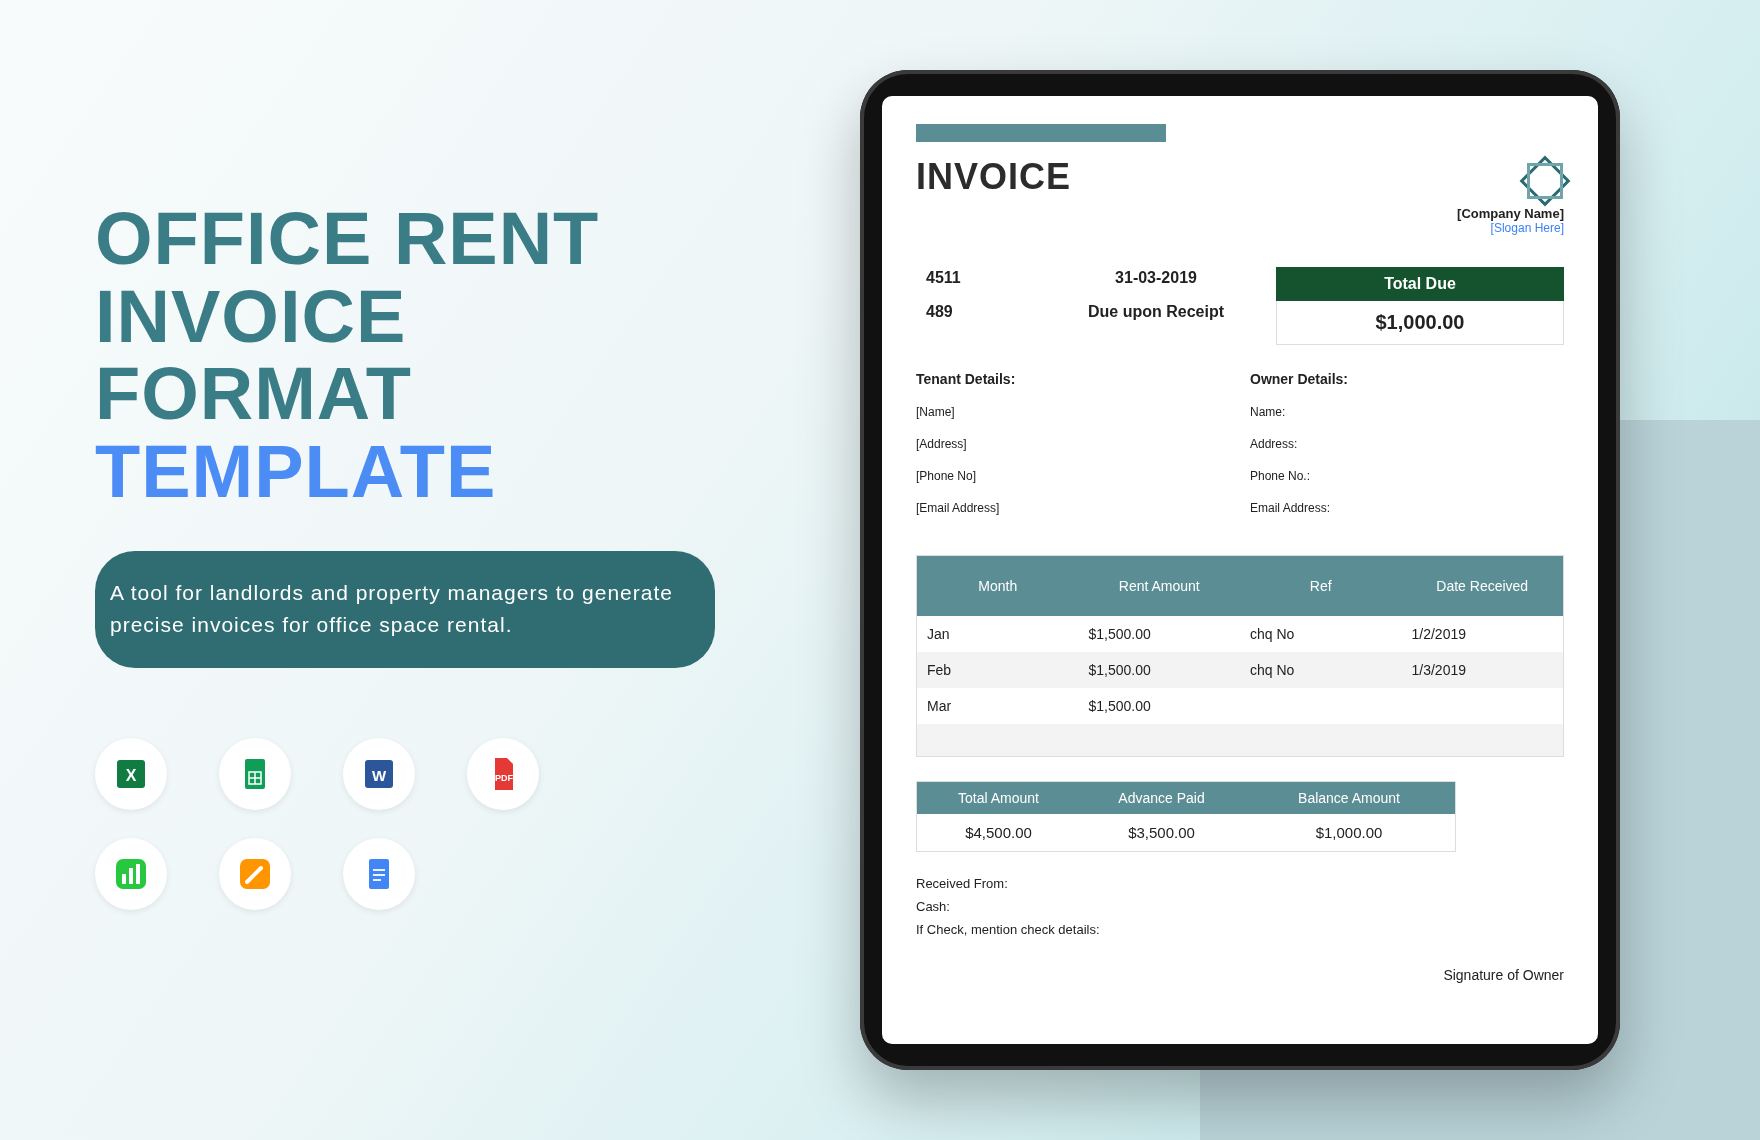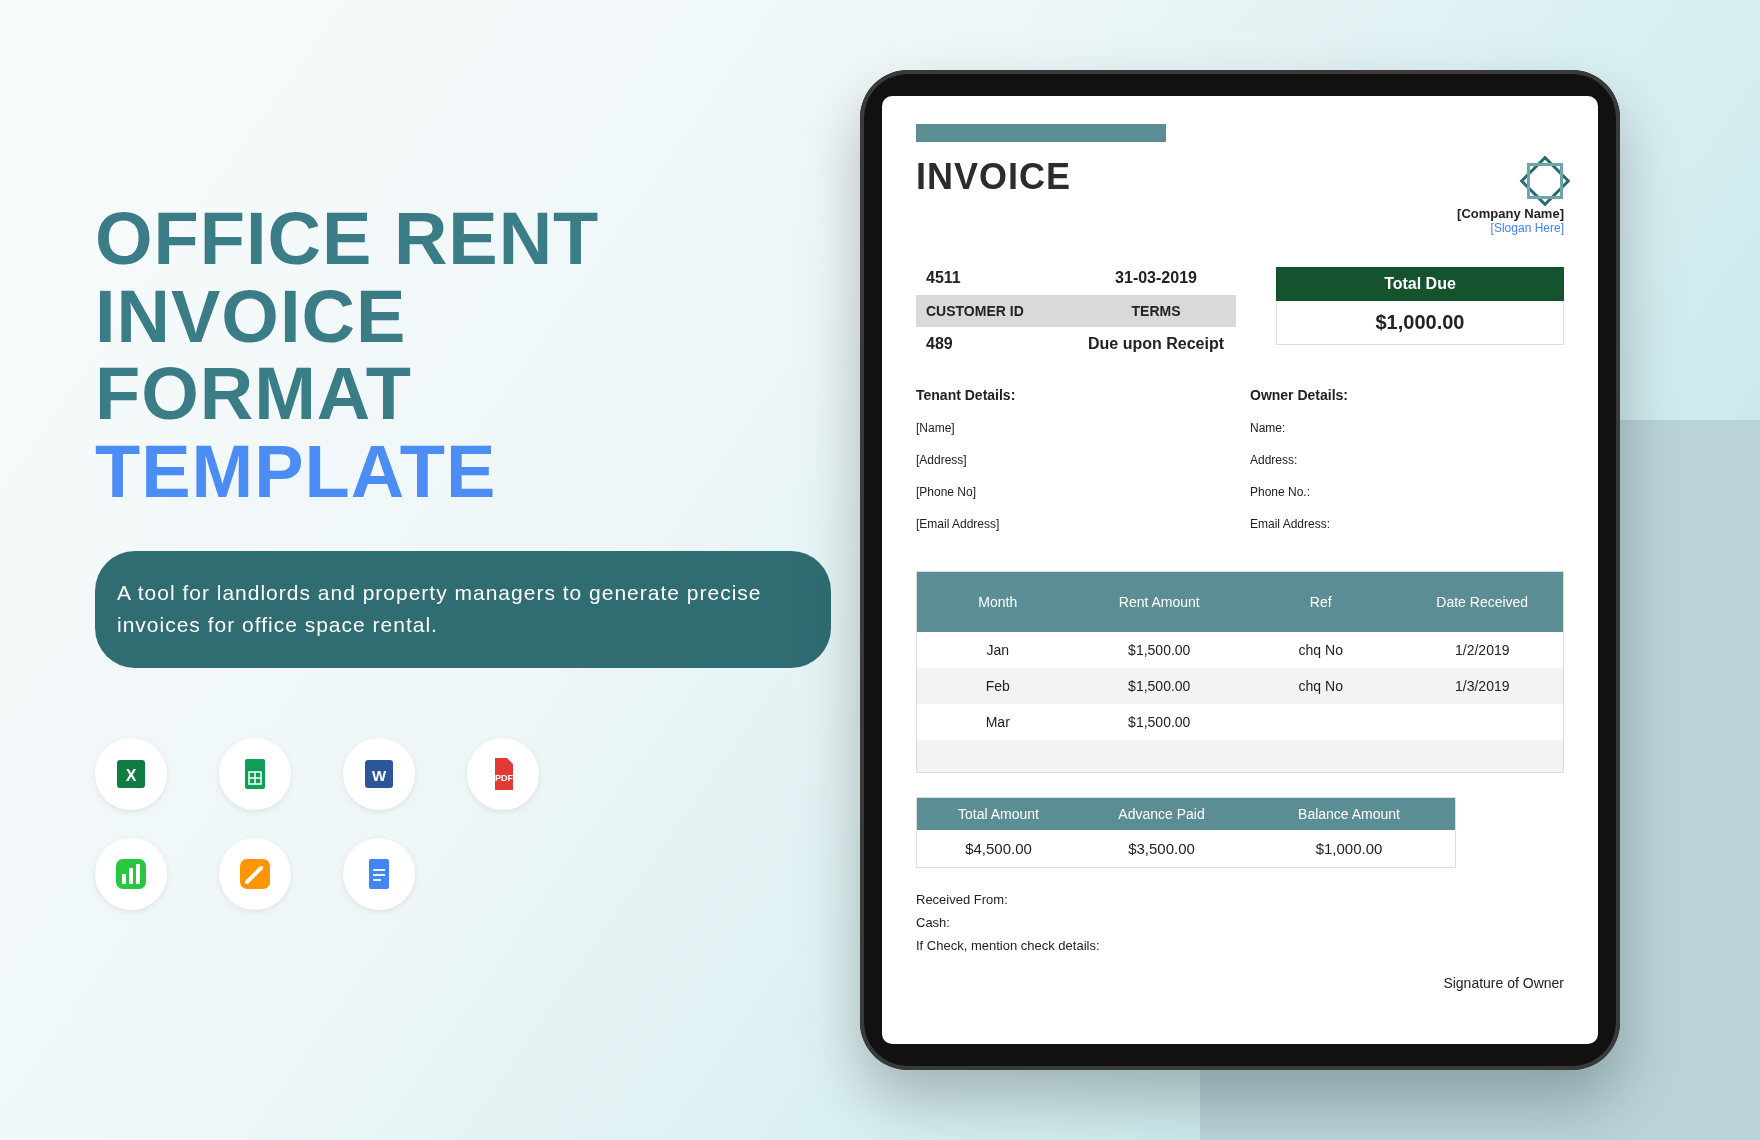--- a/index.html
+++ b/index.html
@@ -6,21 +6,21 @@
   body {
     width: 1760px; height: 1140px;
     font-family: -apple-system, "Segoe UI", Arial, sans-serif;
     background: linear-gradient(125deg, #f8fbfc 0%, #eef6f7 40%, #d5eef0 70%, #b8e0e3 100%);
     position: relative; overflow: hidden;
   }
   .bg-lower { position:absolute; right:0; bottom:0; width:560px; height:720px; background:#b9d3d8; z-index:0; }
   .left-col { position:absolute; left:95px; top:200px; width:640px; z-index:2; }
   .title { font-size:74px; font-weight:800; letter-spacing:1px; line-height:1.05; color:#3b7d86; }
   .title .accent { color:#4c8cf5; }
-  .pill { margin-top:40px; background:#2f6d73; color:#fff; border-radius:40px; padding:26px 22px; font-size:21px; letter-spacing:1px; line-height:1.55; font-weight:400; width:736px; }
+  .pill { margin-top:40px; background:#2f6d73; color:#fff; border-radius:40px; padding:26px 15px; font-size:21px; letter-spacing:1px; line-height:1.55; font-weight:400; width:620px; }
   .icon-grid { margin-top:70px; display:grid; grid-template-columns:repeat(4,82px); gap:28px 42px; }
   .icon-chip { width:72px; height:72px; border-radius:50%; background:#fff; box-shadow:0 2px 6px rgba(0,0,0,.08); display:flex; align-items:center; justify-content:center; }
   .icon-chip svg { width:40px; height:40px; }
 
   .tablet { position:absolute; right:140px; top:70px; width:760px; height:1000px;
     background:#111; border-radius:48px; padding:26px 22px; z-index:5;
     box-shadow: 0 30px 60px rgba(0,0,0,.25), inset 0 0 0 4px #3a3a3a; }
   .screen { width:100%; height:100%; background:#fff; border-radius:10px; padding:28px 34px; position:relative; font-size:14px; color:#222; }
   .topbar { height:18px; background:#5b8d94; width:250px; margin-bottom:14px; }
   .inv-hdr { display:flex; justify-content:space-between; align-items:flex-start; }
@@ -47,32 +47,32 @@
 
   .parties { margin-top:26px; display:flex; gap:20px; font-size:14px; }
   .parties > div { flex:1; }
   .parties .hd { font-weight:700; margin-bottom:10px; }
   .parties p { margin:18px 0; font-size:12px; }
 
   .items { margin-top:22px; border:1px solid #ddd; }
   .items-hd { display:flex; background:#5b8d94; color:#fff; }
   .items-hd > div { flex:1; padding:22px; text-align:center; font-size:14px; }
   .items-row { display:flex; }
-  .items-row > div { flex:1; padding:10px; text-align:center; font-size:14px; }
+  .items-row > div { flex:1; padding:10px; font-size:14px; }
   .items-row:nth-child(odd) { background:#f3f3f3; }
   .blank-row { height:32px; background:#f3f3f3; }
 
   .totals { margin-top:24px; display:flex; border:1px solid #ddd; width:540px; }
   .totals .col { flex:1; text-align:center; }
   .totals .th { background:#5b8d94; color:#fff; padding:8px; font-size:14px; }
   .totals .td { padding:10px; font-size:15px; }
 
   .footer-lines { margin-top:24px; font-size:13px; }
   .footer-lines p { margin:8px 0; }
-  .sig { text-align:right; margin-top:22px; font-size:14px; }
+  .sig { text-align:right; margin-top:30px; font-size:14px; }
 </style>
 </head>
 <body>
 
 <div class="bg-lower"></div>
 
 <div class="left-col">
   <div class="title">
     <div>OFFICE RENT</div>
     <div>INVOICE</div>
@@ -144,24 +144,20 @@
         <div class="slogan">[Slogan Here]</div>
       </div>
     </div>
 
     <div class="meta">
       <div class="meta-left">
         <div class="val-row">
           <div>4511</div>
           <div style="text-align:center">31-03-2019</div>
         </div>
-        <div class="grey-row">
-          <div>CUSTOMER ID</div>
-          <div style="text-align:center">TERMS</div>
-        </div>
         <div class="val-row">
           <div>489</div>
           <div style="text-align:center;font-weight:600">Due upon Receipt</div>
         </div>
       </div>
       <div class="meta-right" style="padding-top:6px">
         <div class="total-due-hd">Total Due</div>
         <div class="total-due-val">$1,000.00</div>
       </div>
     </div>

